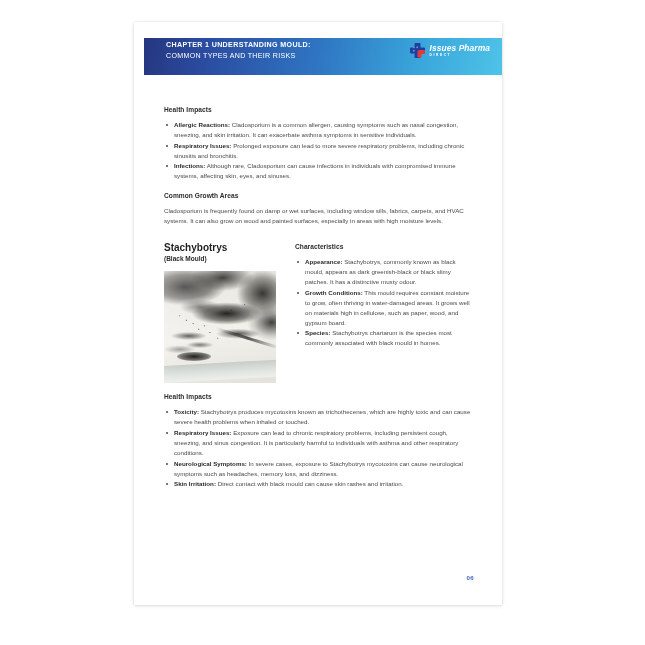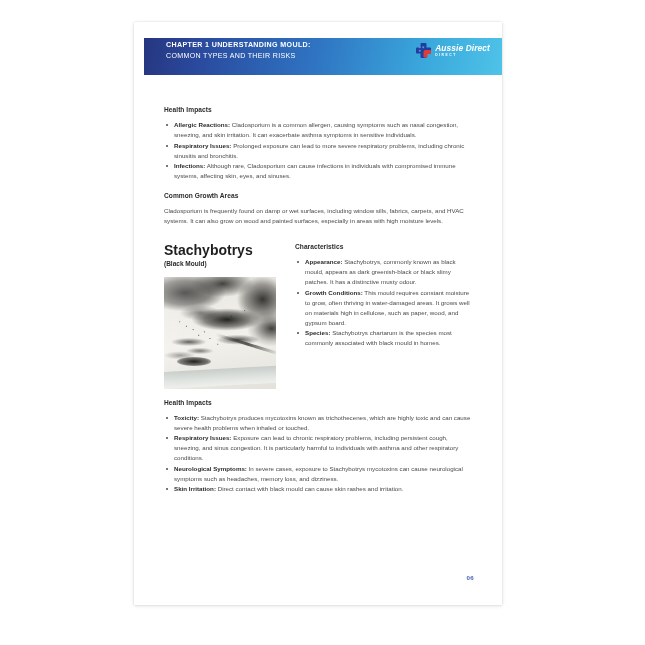--- a/index.html
+++ b/index.html
@@ -138,21 +138,21 @@
 
   .block-gap-lg { height: 15px; }
   .block-gap-md { height: 10px; }
 
   
   .species-wrap { display: flex; gap: 13px; }
   .col-left { width: 118px; flex: 0 0 118px; }
   .col-right { flex: 1 1 auto; padding-top: 2px; }
 
   .species-name {
-    font-size: 14px;
+    font-size: 10px;
     font-weight: bold;
     color: #1f1f1f;
     margin: 0;
     line-height: 1.3;
   }
   .species-alt {
     font-size: 6.5px;
     font-weight: bold;
     color: #2b2b2b;
     margin: 1px 0 0 0;
@@ -282,21 +282,21 @@
       <span class="logo-mark">
         <svg viewBox="0 0 34 34" width="17" height="17" aria-hidden="true">
           <path d="M13 2 h8 a2 2 0 0 1 2 2 v7 h7 a2 2 0 0 1 2 2 v8 a2 2 0 0 1 -2 2 h-7 v7 a2 2 0 0 1 -2 2 h-8 a2 2 0 0 1 -2 -2 v-7 h-7 a2 2 0 0 1 -2 -2 v-8 a2 2 0 0 1 2 -2 h7 v-7 a2 2 0 0 1 2 -2 z" fill="#1e3f9e"></path>
           <circle cx="9.5" cy="10.5" r="2.1" fill="#5d8de0"></circle>
           <circle cx="16.5" cy="10.5" r="2.1" fill="#5d8de0"></circle>
           <circle cx="9.5" cy="17.5" r="2.1" fill="#5d8de0"></circle>
           <path d="M21 16 h9 a2 2 0 0 1 2 2 v4 a2 2 0 0 1 -2 2 h-5 v5 a2 2 0 0 1 -2 2 h-4 a2 2 0 0 1 -2 -2 v-9 a4 4 0 0 1 4 -4 z" fill="#e03b3b"></path>
         </svg>
       </span>
       <span class="logo-text">
-        <span class="brand">Aussie Direct</span>
+        <span class="brand">Issues Pharma</span>
         <span class="sub">DIRECT</span>
       </span>
     </div>
   </div>
 
   <div class="content">
 
     <h3 class="sec-heading">Health Impacts</h3>
     <ul class="bullets" id="clado-health">
         <li><b>Allergic Reactions:</b><span> Cladosporium is a common allergen, causing symptoms such as nasal congestion, sneezing, and skin irritation. It can exacerbate asthma symptoms in sensitive individuals.</span></li>

